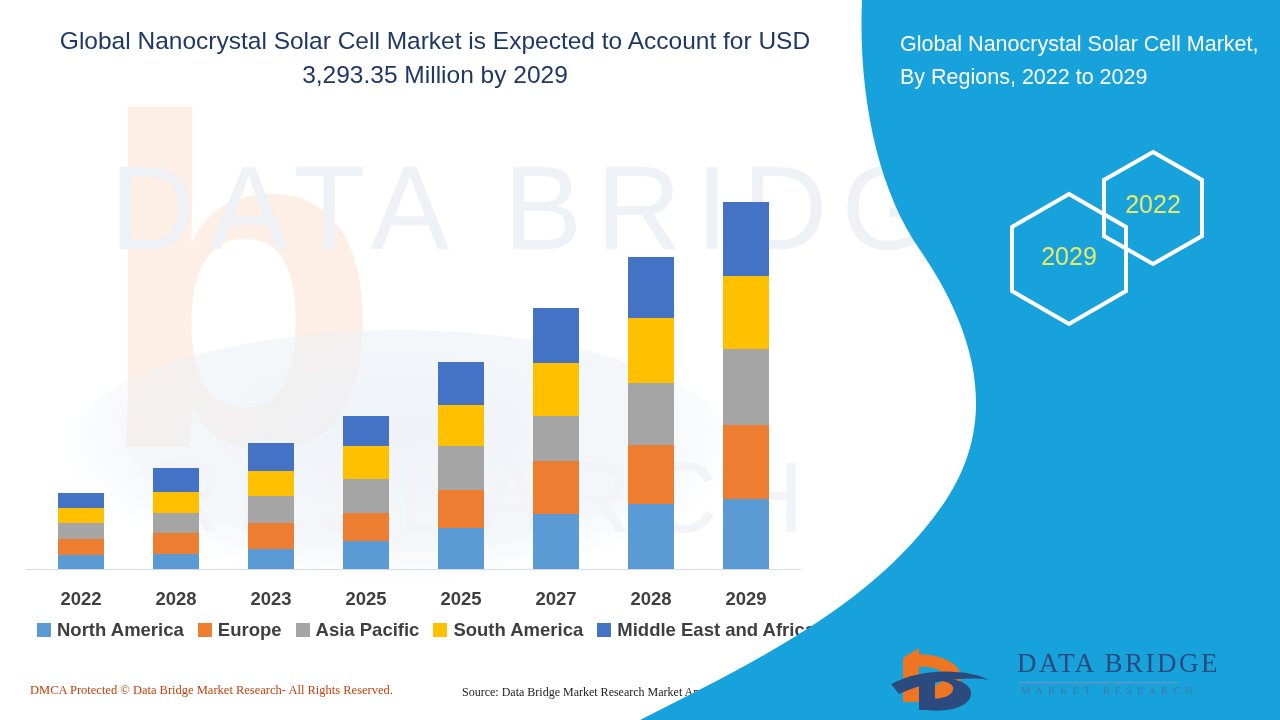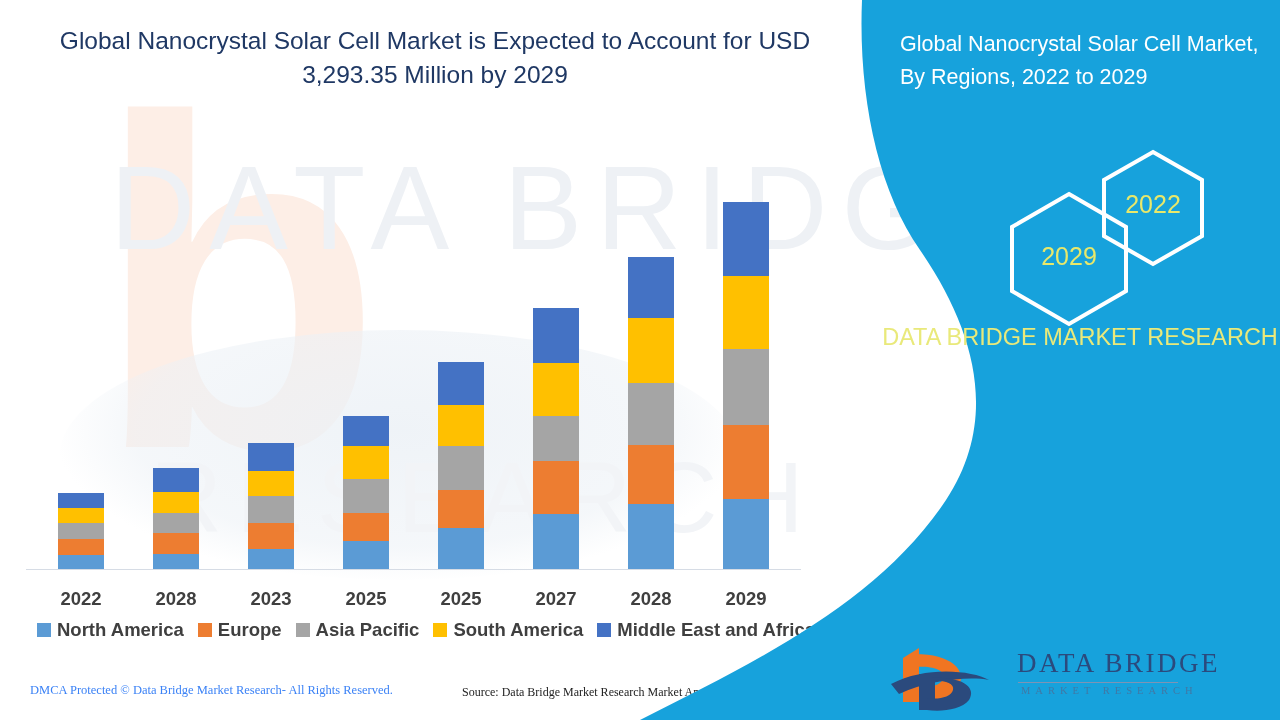--- a/index.html
+++ b/index.html
@@ -78,21 +78,21 @@
   }
   .legend-item{display:flex;align-items:center;gap:6px;}
   .legend-swatch{width:14px;height:14px;display:block;}
   .legend-label{
     font-size:18.5px;font-weight:700;color:#3f3f3f;
     font-family:"Liberation Sans", sans-serif;white-space:nowrap;
   }
   
   #footer-dmca{
     position:absolute;left:30px;top:683px;
-    font-size:12.5px;color:#3b82f6;
+    font-size:12.5px;color:#c2410c;
     font-family:"Liberation Serif", serif;
   }
   #footer-source{
     position:absolute;left:462px;top:685px;
     font-size:12px;color:#222;
     font-family:"Liberation Serif", serif;
   }
   
   #right-panel{
     position:absolute;left:0;top:0;width:1280px;height:720px;z-index:3;
@@ -264,21 +264,20 @@
     <div class="hex-label" style="top:42px;font-size:25px;">2022</div>
   </div>
 
   <div class="hexwrap" style="left:125px;top:178px;width:128px;height:138px;">
     <svg width="128" height="138" viewBox="0 0 128 138">
       <polygon points="64,4 121,37 121,101 64,134 7,101 7,37" fill="none" stroke="#ffffff" stroke-width="4"></polygon>
     </svg>
     <div class="hex-label" style="top:52px;font-size:25px;">2029</div>
   </div>
 
-  <div id="brand-name">DATA BRIDGE MARKET RESEARCH</div>
 
   <div id="logo">
     <svg width="120" height="72" viewBox="0 0 120 72">
       <path d="M18 62 L18 18 L34 8 L34 62 Z" fill="#f07522"></path>
       <path d="M30 14 C 66 14, 82 30, 74 46 C 68 58, 50 62, 34 60 L34 46 C 44 48, 56 46, 58 38 C 60 29, 46 26, 30 27 Z" fill="#f07522"></path>
       <path d="M6 44 C 40 26, 86 30, 104 40 C 84 36, 44 40, 14 54 Z" fill="#2b4a7d"></path>
       <path d="M34 34 L34 70 L50 70 L50 34 Z" fill="#2b4a7d"></path>
       <path d="M46 38 C 78 36, 92 48, 84 60 C 76 70, 56 72, 42 70 L42 58 C 54 60, 66 57, 68 50 C 70 43, 58 40, 46 41 Z" fill="#2b4a7d"></path>
     </svg>
     <div id="logo-text">DATA BRIDGE</div>

